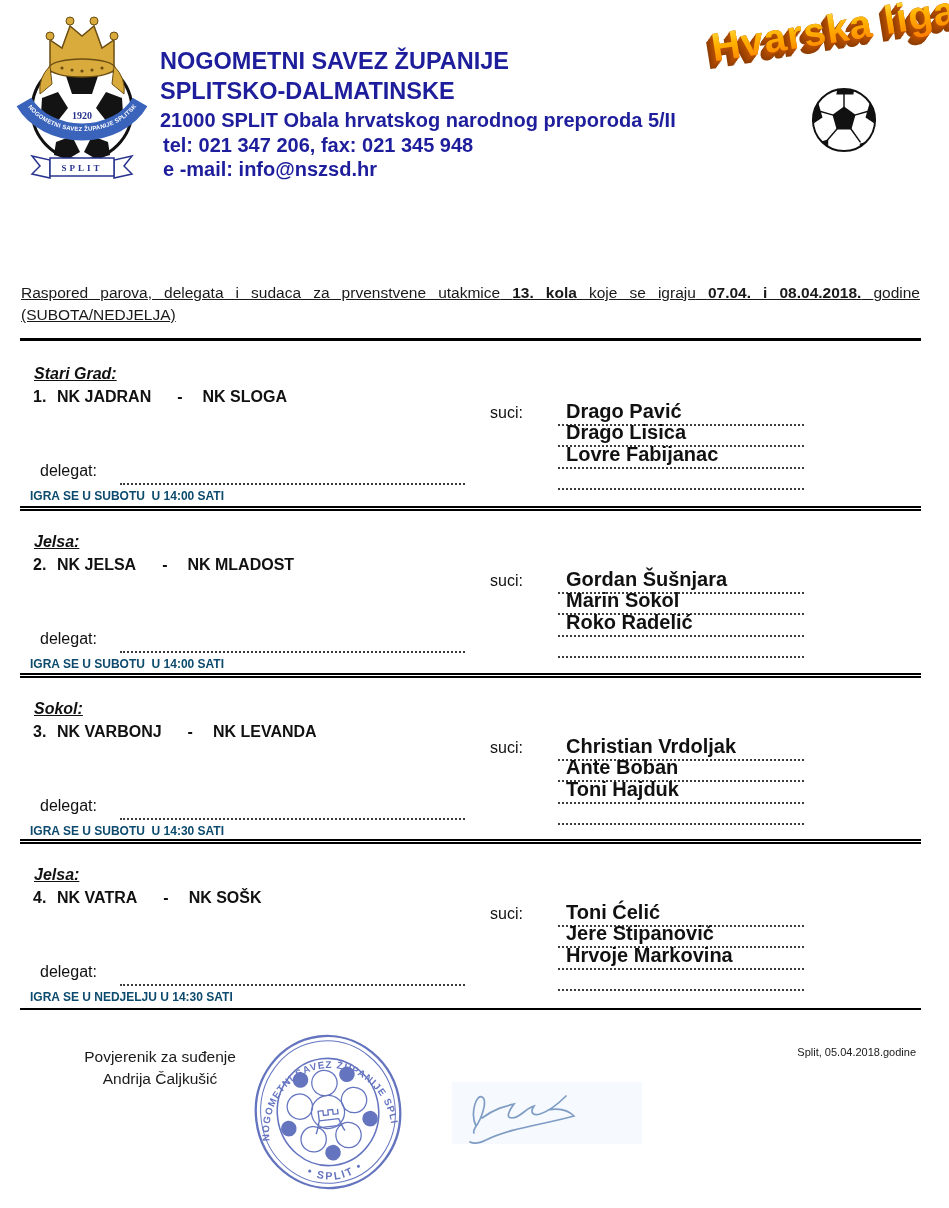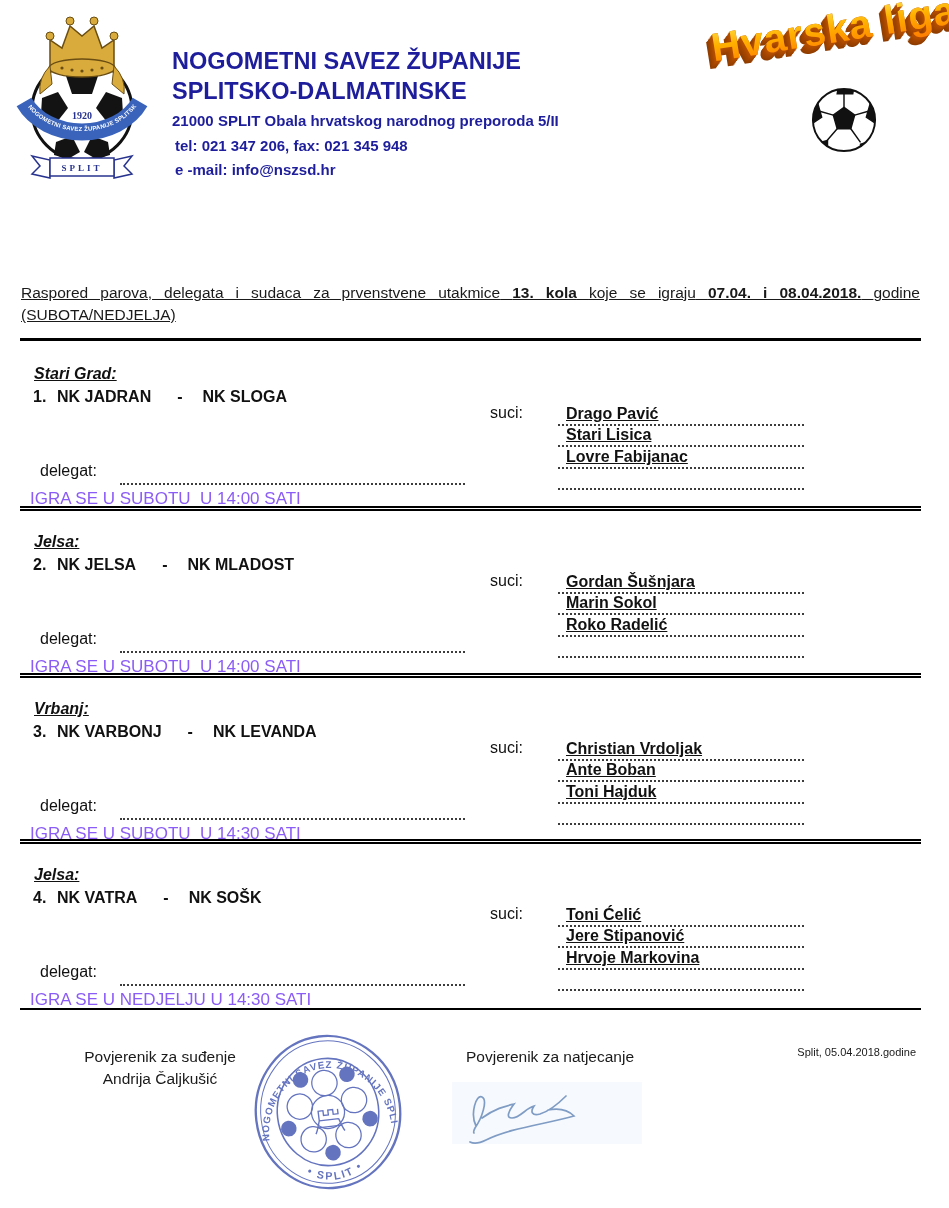--- a/index.html
+++ b/index.html
@@ -2,23 +2,23 @@
 <html><head>
 <meta charset="utf-8">
 <style>
   html,body{margin:0;padding:0;background:#888;}
   .page{
     position:relative;width:949px;height:1208px;background:#fff;margin:0 auto;
     font-family:"Liberation Sans","DejaVu Sans",sans-serif;color:#111;overflow:hidden;
   }
   
   .crest{position:absolute;left:16px;top:6px;width:132px;height:184px;}
-  .org{position:absolute;left:172px;top:46px;color:#1e1e9c;}
+  .org{position:absolute;left:160px;top:46px;color:#1e1e9c;}
   .org-title{font-size:23.5px;font-weight:bold;line-height:30px;white-space:nowrap;}
-  .org-sub{font-size:15px;font-weight:bold;line-height:19.5px;margin-top:5px;white-space:nowrap;}
+  .org-sub{font-size:20px;font-weight:bold;line-height:19.5px;margin-top:5px;white-space:nowrap;}
   .org-sub.ind{padding-left:3px;}
   .liga{position:absolute;left:698px;top:4px;width:246px;height:156px;}
   .liga-stack{position:absolute;left:10px;top:22px;transform:rotate(-9deg);transform-origin:left center;
     font-size:40px;font-weight:bold;letter-spacing:1px;white-space:nowrap;}
   .liga-shadow{position:absolute;left:0;top:0;color:#c25400;
     text-shadow:-1px 1px 0 #b34e00,-2px 2px 0 #b04c00,-3px 3px 0 #a94800,-4px 4px 0 #a24500,
                 -5px 5px 0 #9c4200,-6px 6px 0 #964000,-7px 7px 0 #8f3d00;}
   .liga-face{position:absolute;left:0;top:0;color:#ff9000;}
   @supports ((-webkit-background-clip:text) or (background-clip:text)){
     .liga-face{background:linear-gradient(180deg,#ffe34d 0%,#ffb100 45%,#ff7c00 100%);
@@ -32,25 +32,25 @@
   .rule-thick{position:absolute;left:20px;top:338px;width:901px;height:3px;background:#000;}
   
   .match{position:absolute;left:0;width:949px;padding-left:37px;}
   .venue{position:absolute;left:34px;top:22px;font-size:16px;font-weight:bold;font-style:italic;
     text-decoration:underline;color:#111;}
   .teams{position:absolute;left:33px;top:45px;font-size:16px;font-weight:bold;white-space:nowrap;}
   .teams .num{display:inline-block;width:24px;}
   .teams .sep{margin:0 20px 0 26px;}
   .suci-label{position:absolute;left:490px;top:61px;font-size:16px;}
   .ref-row{position:absolute;left:558px;width:246px;height:21px;border-bottom:2px dotted #3c3c3c;}
-  .ref-row span{position:absolute;left:8px;bottom:1px;font-size:16px;font-weight:bold;white-space:nowrap;text-decoration:underline;}
+  .ref-row span{position:absolute;left:8px;bottom:1px;font-size:20px;font-weight:bold;white-space:nowrap;}
   .r1{top:60px}.r2{top:81px}.r3{top:103px}.r4{top:124px}
   .delegat-label{position:absolute;left:40px;top:119px;font-size:16px;}
   .delegat-line{position:absolute;left:120px;top:119px;width:345px;height:21px;border-bottom:2px dotted #3c3c3c;}
-  .note{position:absolute;left:30px;top:146px;font-size:17px;font-weight:normal;color:#8b5cf6;white-space:pre;}
+  .note{position:absolute;left:30px;top:146px;font-size:12px;font-weight:bold;color:#0c4a6e;white-space:pre;}
   .divider-double{position:absolute;left:20px;bottom:0;width:901px;height:5px;box-sizing:border-box;
     border-top:2px solid #000;border-bottom:2px solid #000;}
   .divider-single{position:absolute;left:20px;bottom:0;width:901px;height:2px;background:#000;}
   
   .f-block{position:absolute;text-align:center;font-size:15.5px;line-height:21.5px;color:#1a1a1a;}
   .f-left{left:50px;top:1046px;width:220px;}
   .f-center{left:440px;top:1046px;width:220px;}
   .f-date{position:absolute;left:700px;top:1046px;width:216px;text-align:right;font-size:11px;color:#1a1a1a;}
   .stamp{position:absolute;left:250px;top:1030px;}
   .sig-bg{position:absolute;left:452px;top:1082px;width:190px;height:62px;background:rgba(215,228,245,0.22);}
@@ -144,21 +144,21 @@
   <section class="match" style="top:343px;height:168px;">
     <div class="venue">Stari Grad:</div>
     <div class="teams">
       <span class="num">1.</span><span class="team">NK JADRAN</span><span class="sep">-</span><span class="team">NK SLOGA</span>
     </div>
     <div class="suci-label">suci:</div>
     <div class="ref-row r1">
         <span>Drago Pavić</span>
       </div>
     <div class="ref-row r2">
-        <span>Stari Lisica</span>
+        <span>Drago Lisica</span>
       </div>
     <div class="ref-row r3">
         <span>Lovre Fabijanac</span>
       </div>
     <div class="ref-row r4"></div>
     <div class="delegat-label">delegat:</div>
     <div class="delegat-line"></div>
     <div class="note">IGRA SE U SUBOTU  U 14:00 SATI</div>
     <div class="divider-double"></div>
   </section>
@@ -179,21 +179,21 @@
         <span>Roko Radelić</span>
       </div>
     <div class="ref-row r4"></div>
     <div class="delegat-label">delegat:</div>
     <div class="delegat-line"></div>
     <div class="note">IGRA SE U SUBOTU  U 14:00 SATI</div>
     <div class="divider-double"></div>
   </section>
 
   <section class="match" style="top:678px;height:166px;">
-    <div class="venue">Vrbanj:</div>
+    <div class="venue">Sokol:</div>
     <div class="teams">
       <span class="num">3.</span><span class="team">NK VARBONJ</span><span class="sep">-</span><span class="team">NK LEVANDA</span>
     </div>
     <div class="suci-label">suci:</div>
     <div class="ref-row r1">
         <span>Christian Vrdoljak</span>
       </div>
     <div class="ref-row r2">
         <span>Ante Boban</span>
       </div>
@@ -258,21 +258,20 @@
     <text font-size="10" font-weight="bold" fill="#4356b2" letter-spacing="1">
       <textPath href="#stampArc">NOGOMETNI SAVEZ ŽUPANIJE SPLITSKO-DALMATINSKE</textPath>
     </text>
     <path id="stampBot" d="M 46 140 A 48 46 0 0 0 114 140" fill="none"></path>
     <text font-size="11" font-weight="bold" fill="#4356b2" letter-spacing="2" text-anchor="middle">
       <textPath href="#stampBot" startOffset="50%">• SPLIT •</textPath>
     </text>
   </svg>
 
   <div class="f-block f-center">
-    <div>Povjerenik za natjecanje</div>
   </div>
 
   <div class="sig-bg"></div>
   <svg class="signature" width="180" height="62" viewBox="0 0 180 62">
     <path d="M16,44 C10,32 16,12 22,15 C28,18 22,36 15,46 C14,48 13,50 14,51
              M22,36 C36,26 46,24 54,22 C48,30 46,36 52,36 C60,36 66,26 74,24 C70,30 72,34 80,32 C90,29 98,22 106,14
              M88,28 C98,26 108,28 114,34 C86,42 50,46 26,58 C20,61 14,62 10,60" fill="none" stroke="#7f9cc4" stroke-width="1.7" stroke-linecap="round"></path>
   </svg>
 
   <div class="f-date">Split, 05.04.2018.godine</div>

